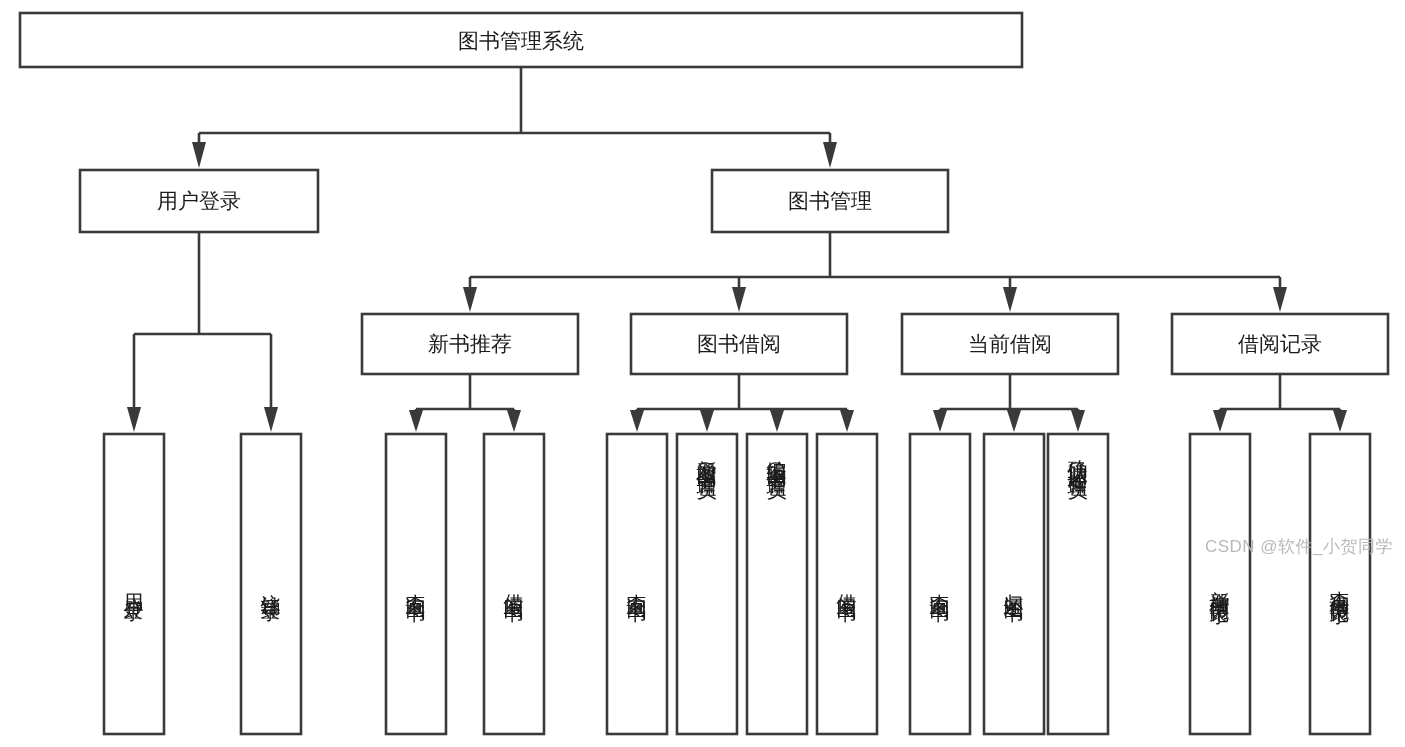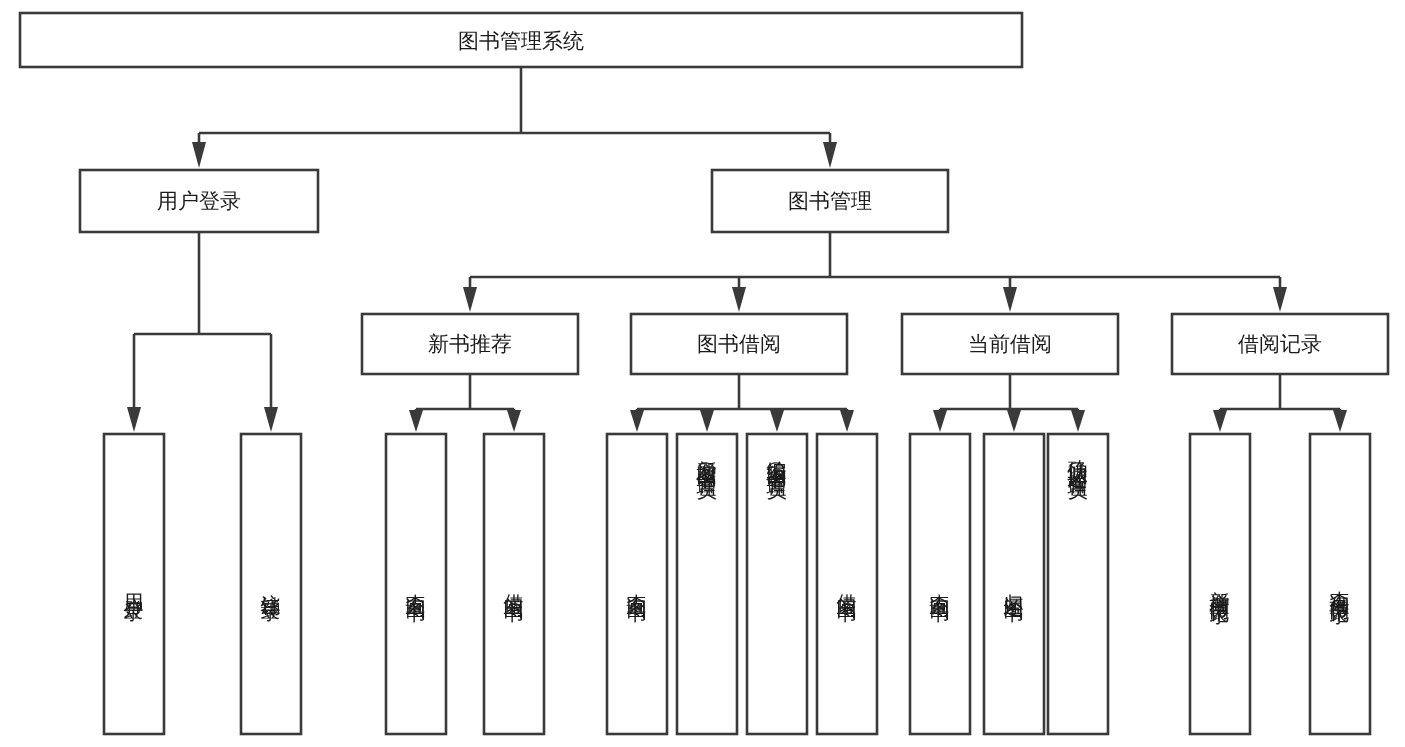--- a/index.html
+++ b/index.html
@@ -207,14 +207,15 @@
   <div class="node-label-v" style="left:607px; top:434px; width:60px; height:300px; display:flex; align-items:center; justify-content:center;">查询图书</div>
   <div class="node-label-v" style="left:677px; top:434px; width:60px; height:300px; display:flex; align-items:center; justify-content:flex-start; padding-top:10px; box-sizing:border-box;">新增图书（管理员）</div>
   <div class="node-label-v" style="left:747px; top:434px; width:60px; height:300px; display:flex; align-items:center; justify-content:flex-start; padding-top:10px; box-sizing:border-box;">编辑图书（管理员）</div>
   <div class="node-label-v" style="left:817px; top:434px; width:60px; height:300px; display:flex; align-items:center; justify-content:center;">借阅图书</div>
   <div class="node-label-v" style="left:910px; top:434px; width:60px; height:300px; display:flex; align-items:center; justify-content:center;">查询图书</div>
   <div class="node-label-v" style="left:984px; top:434px; width:60px; height:300px; display:flex; align-items:center; justify-content:center;">归还图书</div>
   <div class="node-label-v" style="left:1048px; top:434px; width:60px; height:300px; display:flex; align-items:center; justify-content:flex-start; padding-top:10px; box-sizing:border-box;">确认归还（管理员）</div>
   <div class="node-label-v" style="left:1190px; top:434px; width:60px; height:300px; display:flex; align-items:center; justify-content:center;">新增借阅记录</div>
   <div class="node-label-v" style="left:1310px; top:434px; width:60px; height:300px; display:flex; align-items:center; justify-content:center;">查询借阅记录</div>
 
+  <div class="watermark">CSDN @软件_小贺同学</div>
 
 </div>
 
 </body></html>

